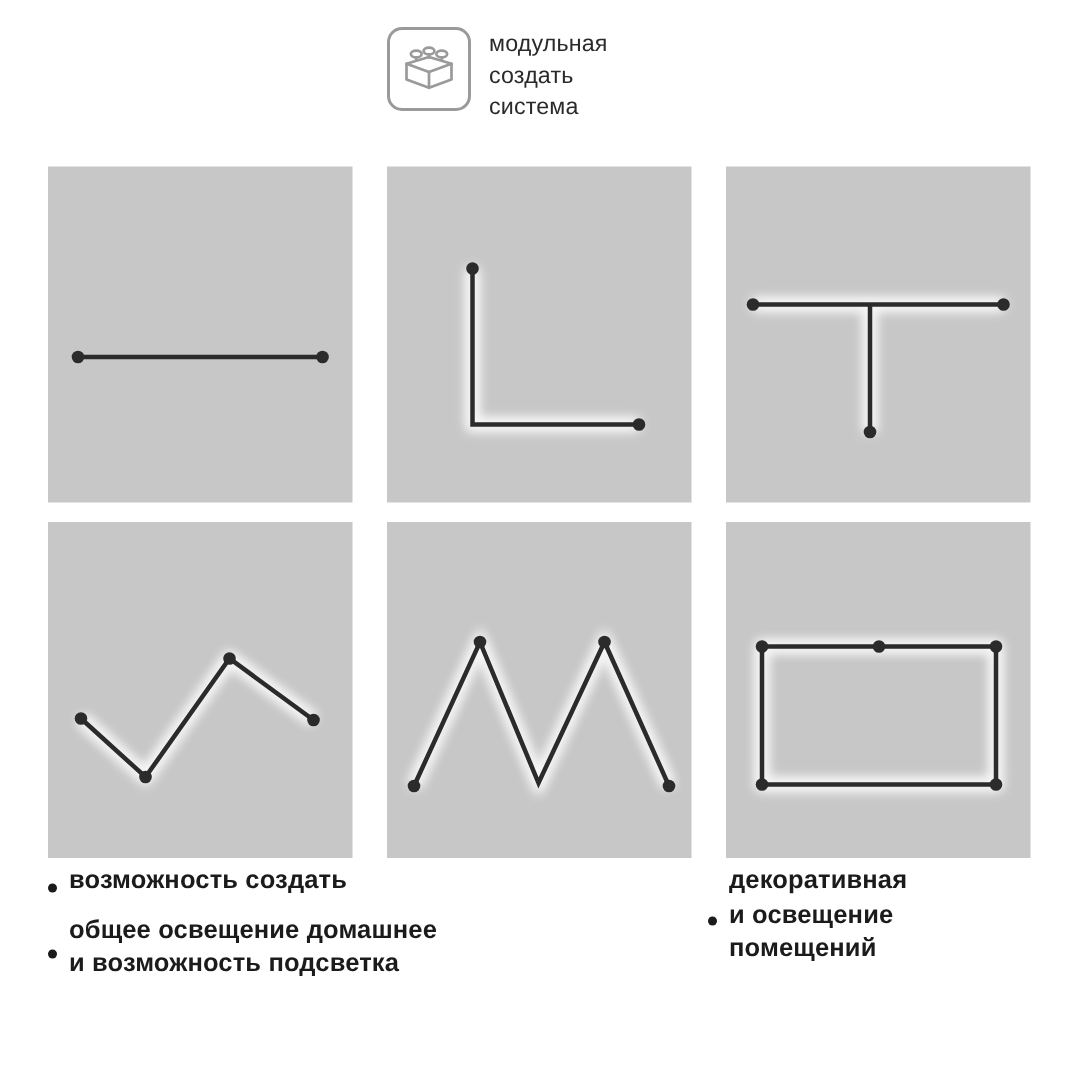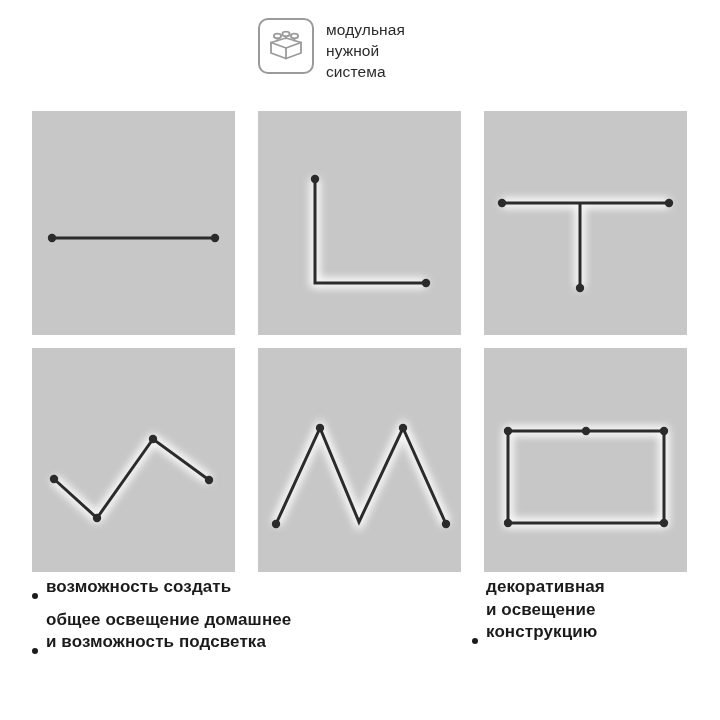--- a/index.html
+++ b/index.html
@@ -87,21 +87,21 @@
   .col-left {
     width: 440px;
     flex: none;
   }
   .col-right {
     width: 216px;
     flex: none;
   }
   .bullet {
     display: flex;
-    align-items: flex-end;
+    align-items: center;
     gap: 8px;
     margin-bottom: 10px;
   }
   .dot {
     width: 6px;
     height: 6px;
     border-radius: 50%;
     background: #1b1b1b;
     margin-top: 9px;
     flex: none;
@@ -128,21 +128,21 @@
           <ellipse cx="26.5" cy="7" rx="3.6" ry="2.3"></ellipse>
           <path d="M9.5 9.3v2.1M18 7.3v2.1M26.5 9.3v2.1"></path>
           <path d="M3 13.5 L18 9 L33 13.5 L18 19 Z"></path>
           <path d="M3 13.5 V24 L18 29.5 V19"></path>
           <path d="M33 13.5 V24 L18 29.5"></path>
         </g>
       </svg>
     </div>
     <div class="header-text">
       <div>модульная</div>
-      <div>нужной</div>
+      <div>создать</div>
       <div>система</div>
     </div>
   </div>
 
   <div class="grid">
 
     <div class="tile">
       <svg viewBox="0 0 203 224" aria-hidden="true">
         <defs>
           <filter id="glow1" x="-30%" y="-60%" width="160%" height="260%">
@@ -282,19 +282,19 @@
         </span>
       </div>
     </div>
 
     <div class="col-right">
       <div class="bullet">
         <span class="dot"></span>
         <span class="bullet-text">
           <span>декоративная</span><br>
           <span>и освещение</span><br>
-          <span>конструкцию</span>
+          <span>помещений</span>
         </span>
       </div>
     </div>
   </div>
 
 </div>
 
 </body></html>

